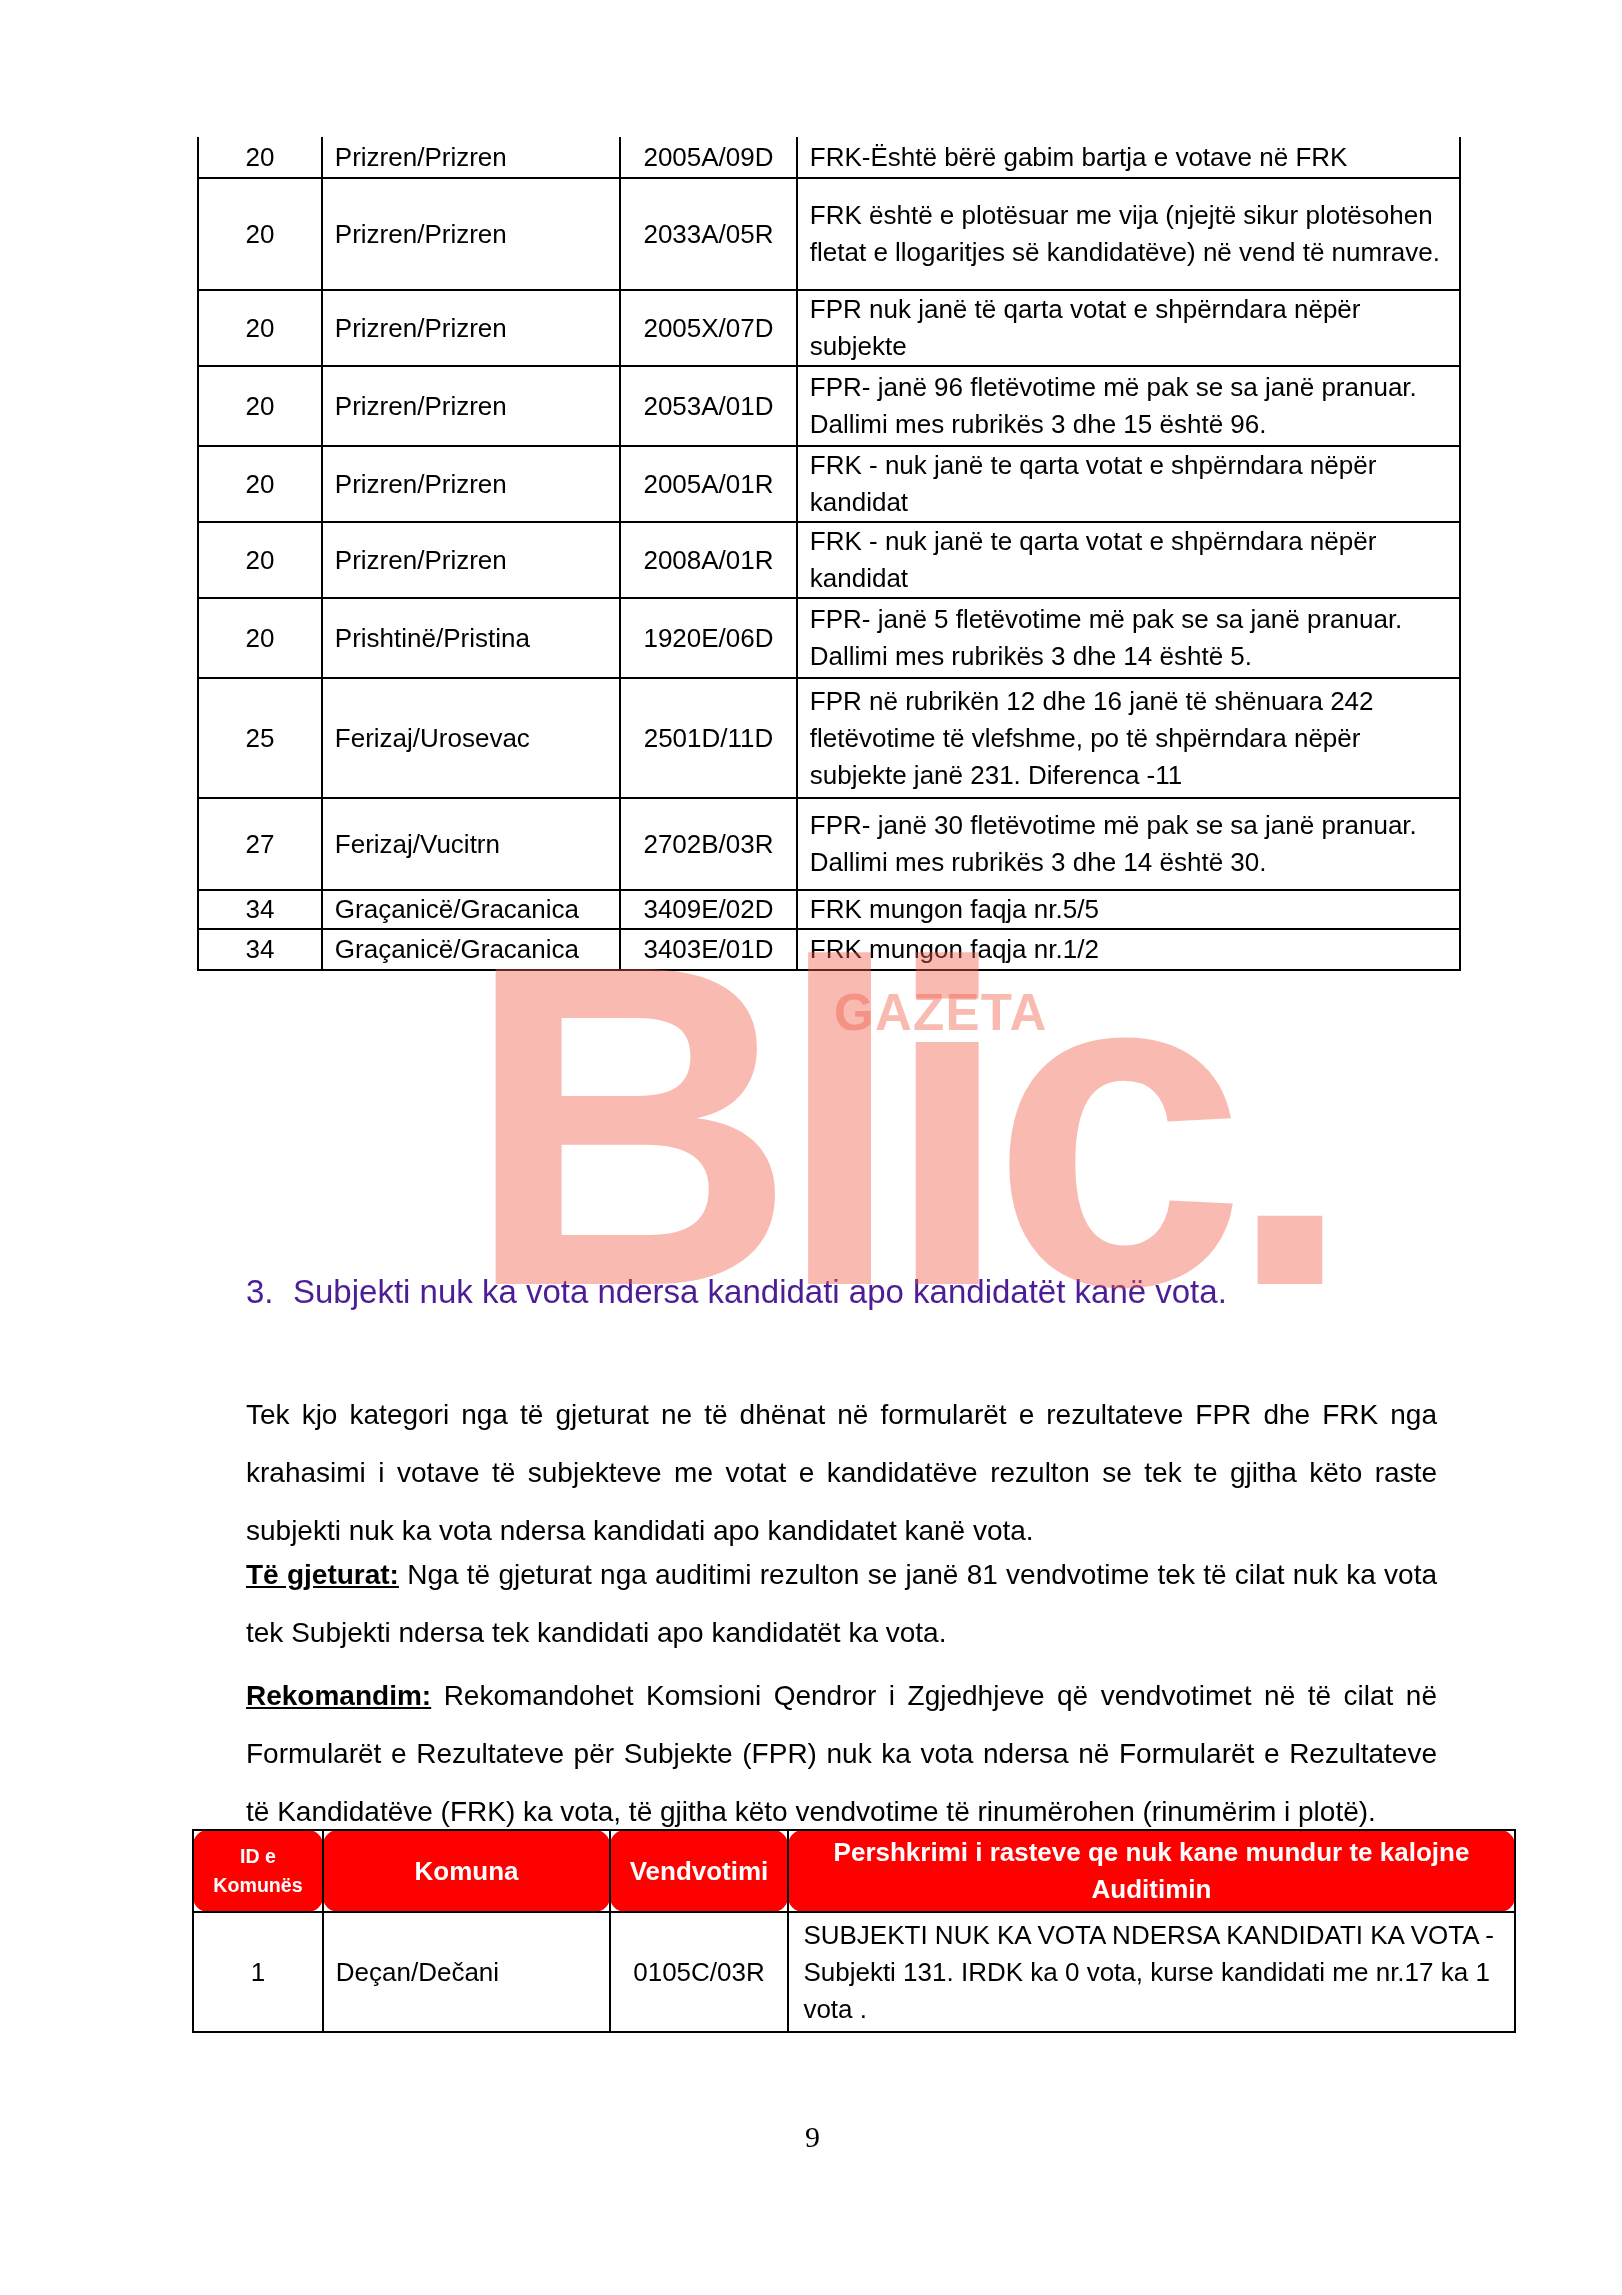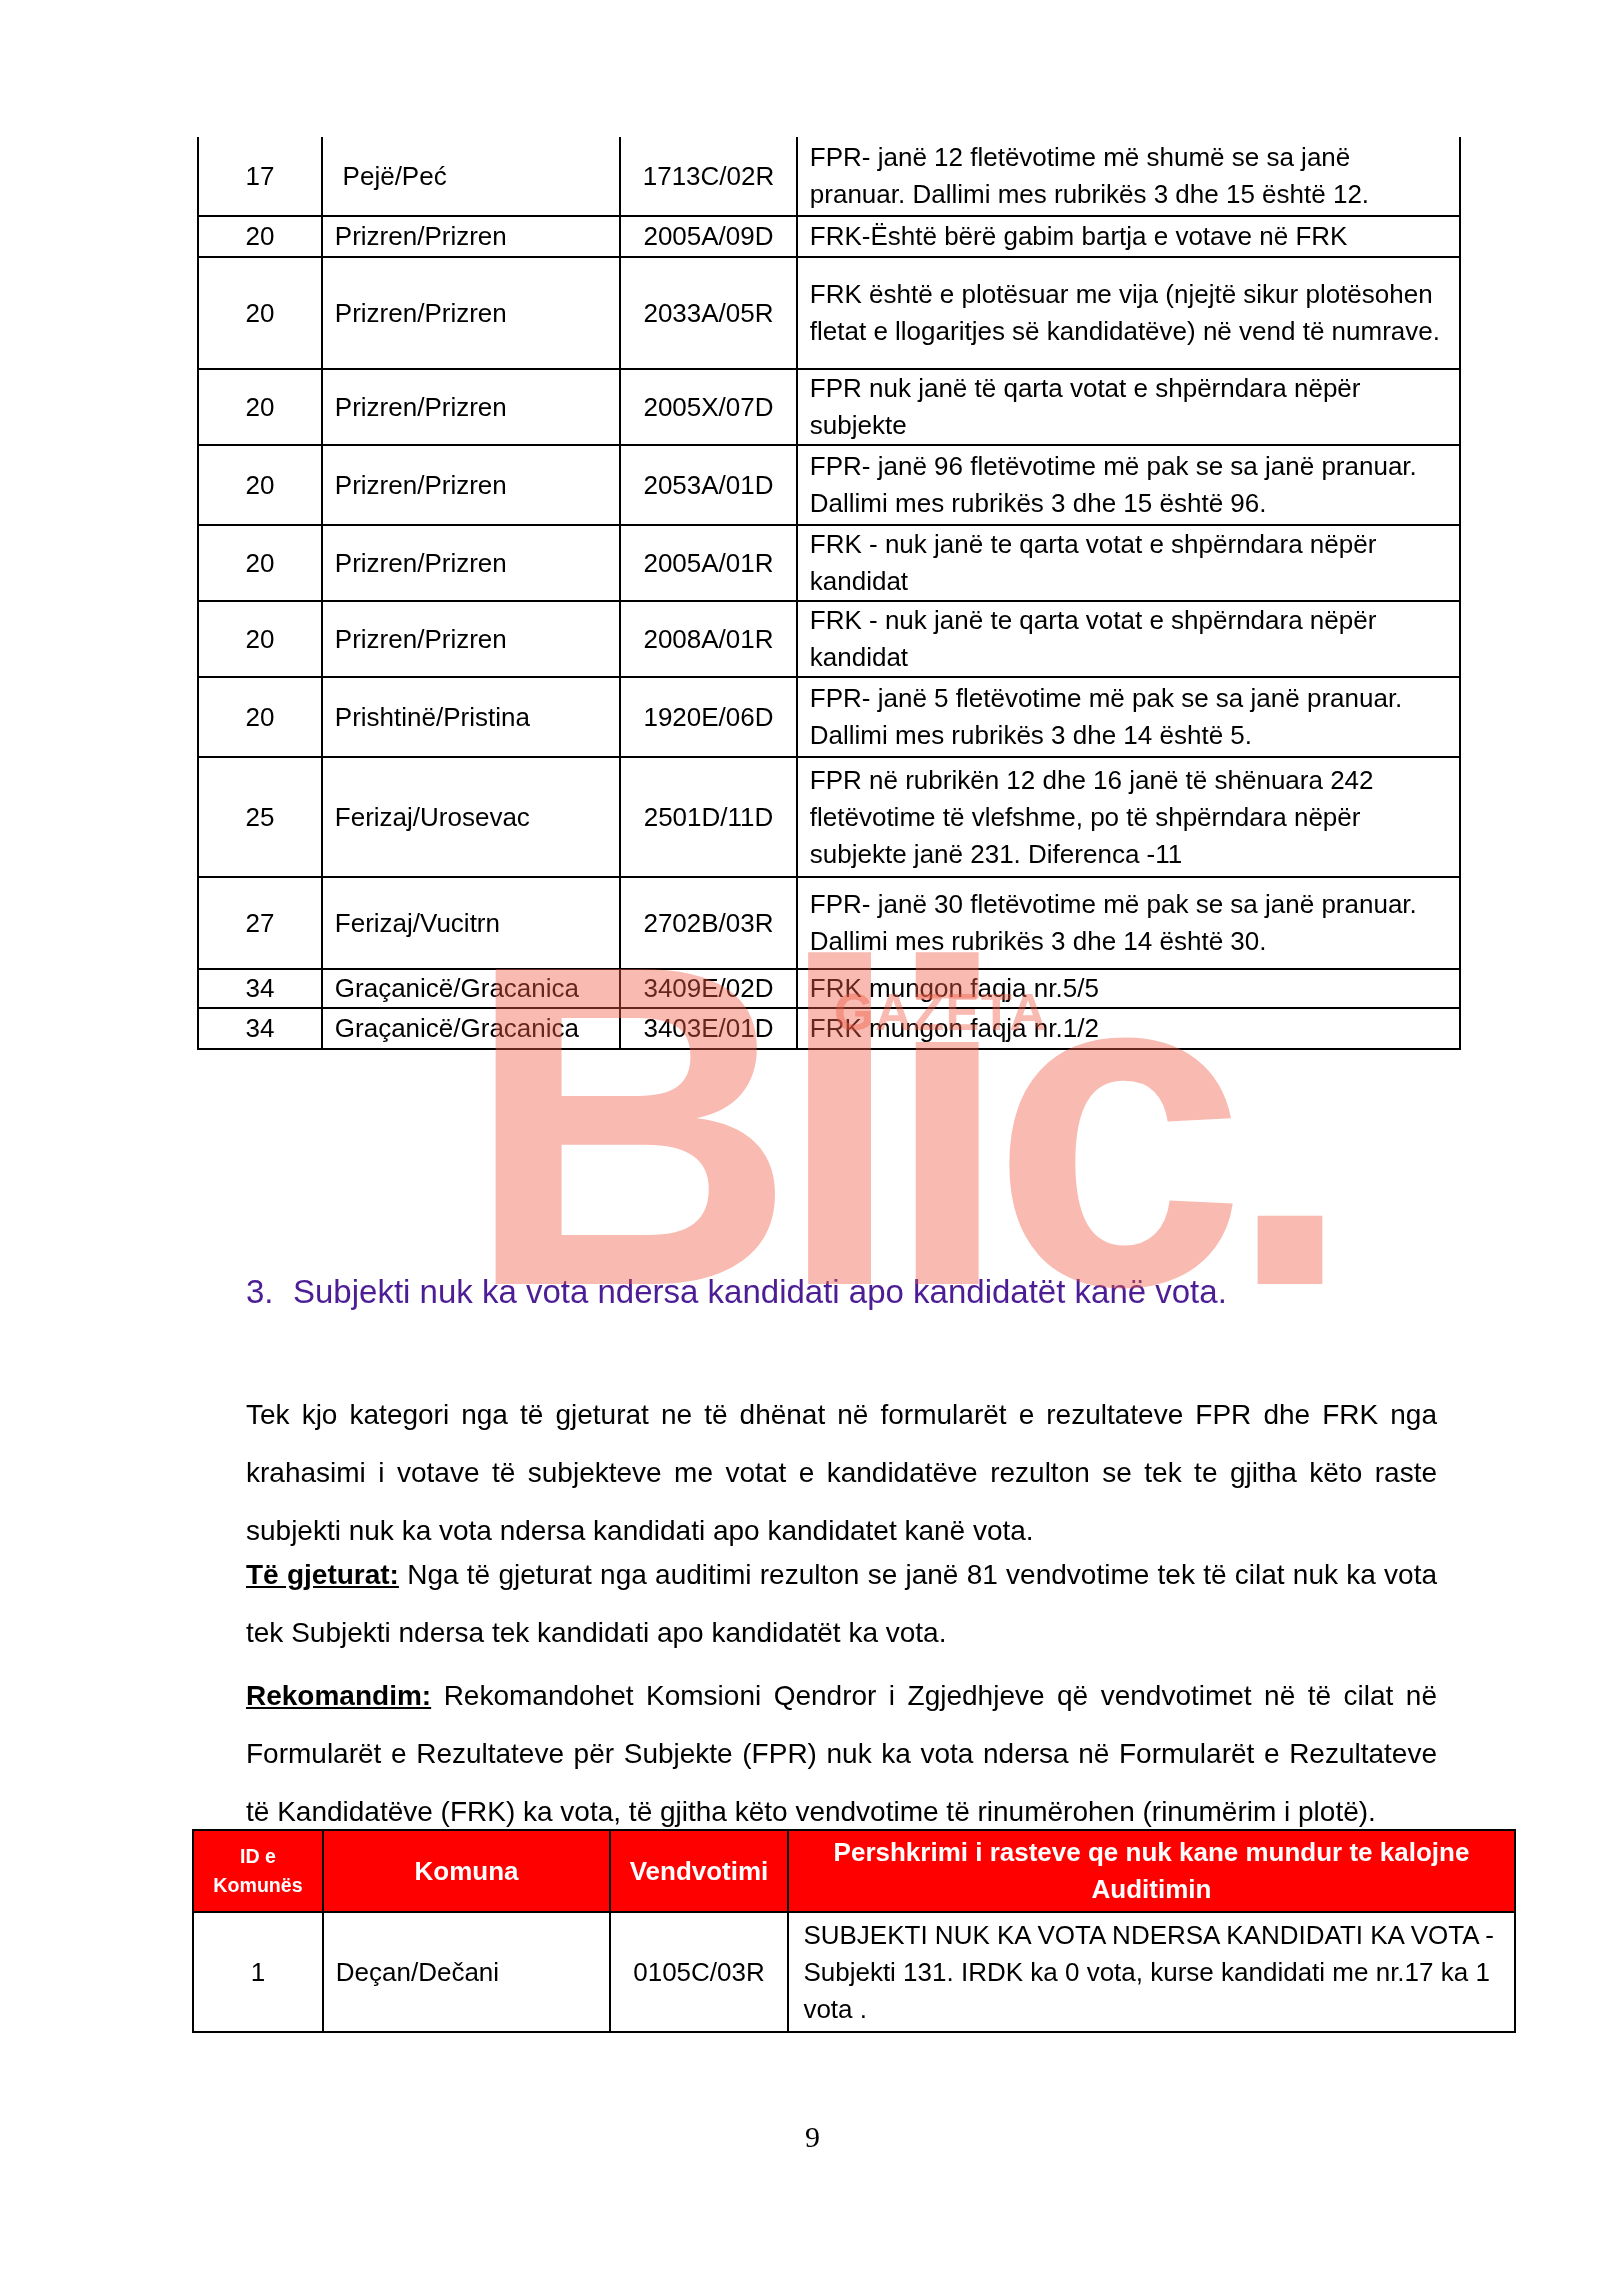--- a/index.html
+++ b/index.html
@@ -9,21 +9,21 @@
   .tbl td, .tbl th { border: 2.6px solid #000; padding: 0 11.8px; vertical-align: middle;
                      font-size: 26px; line-height: 37px; font-weight: normal; }
   #t1 { left: 197px; top: 137px; width: 1264px; border-top: none; }
   #t1 tr:first-child td { border-top: none; }
   #t1 col.c1 { width: 124px; } #t1 col.c2 { width: 298px; } #t1 col.c3 { width: 177px; } #t1 col.c4 { width: auto; }
   .center { text-align: center; }
   .left { text-align: left; }
   .desc { text-align: left; padding-left: 11.8px !important; }
   #t2 { left: 192px; top: 1829px; width: 1324px; }
   #t2 col.c1 { width: 130px; } #t2 col.c2 { width: 287px; } #t2 col.c3 { width: 178px; } #t2 col.c4 { width: auto; }
-  #t2 th { background: #ff0000; color: #fff; font-weight: bold; text-align: center; font-size: 26px; line-height: 37px; }
+  #t2 th { background: #ff0000; color: #fff; font-weight: bold; text-align: center; font-size: 26px; line-height: 37px; border-radius: 15px; }
   #t2 th.small { font-size: 19.6px; line-height: 29px; padding: 0 2.6px; }
   #t2 td.desc2 { text-align: left; padding-left: 14.4px; }
   .heading { position: absolute; left: 246px; top: 1273px; font-size: 33px; color: #4c1d95; white-space: nowrap; }
   .heading .num { display: inline-block; width: 47px; }
   .para { position: absolute; left: 246px; width: 1191px; font-size: 28px; line-height: 58px; text-align: justify; }
   .para b.label { text-decoration: underline; font-weight: bold; }
   #p1 { top: 1358px; }
   #p2 { top: 1518px; }
   #p3 { top: 1639px; }
   .pagenum { position: absolute; left: 805px; top: 2120px; font-family: "Liberation Serif", "DejaVu Serif", serif; font-size: 30px; }
@@ -35,26 +35,20 @@
 <body>
 
 <table id="t1" class="tbl">
   <colgroup>
       <col class="c1">
       <col class="c2">
       <col class="c3">
       <col class="c4">
     </colgroup>
   <tbody id="t1-body">
-    <tr style="height:79px">
-      <td class="center">17</td>
-      <td class="left" style="padding-left:19.6px">Pejë/Peć</td>
-      <td class="center">1713C/02R</td>
-      <td class="desc">FPR- janë 12 fletëvotime më shumë se sa janë pranuar. Dallimi mes rubrikës 3 dhe 15 është 12.</td>
-    </tr>
     <tr style="height:41px">
       <td class="center">20</td>
       <td class="left">Prizren/Prizren</td>
       <td class="center">2005A/09D</td>
       <td class="desc">FRK-Është bërë gabim bartja e votave në FRK</td>
     </tr>
     <tr style="height:112px">
       <td class="center">20</td>
       <td class="left">Prizren/Prizren</td>
       <td class="center">2033A/05R</td>

